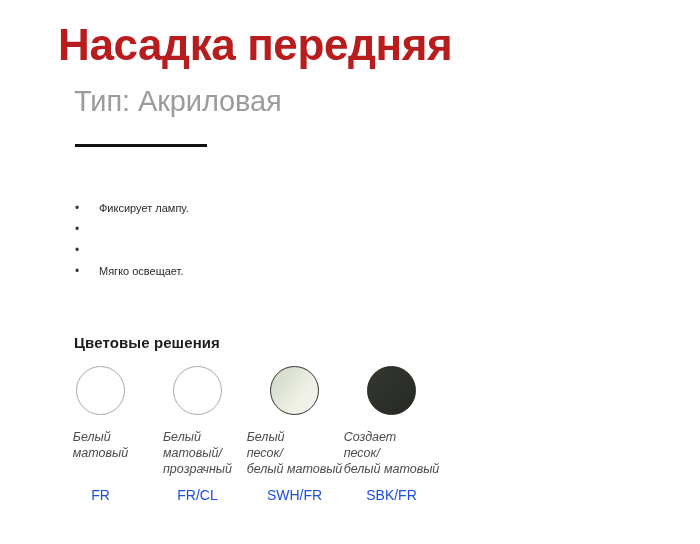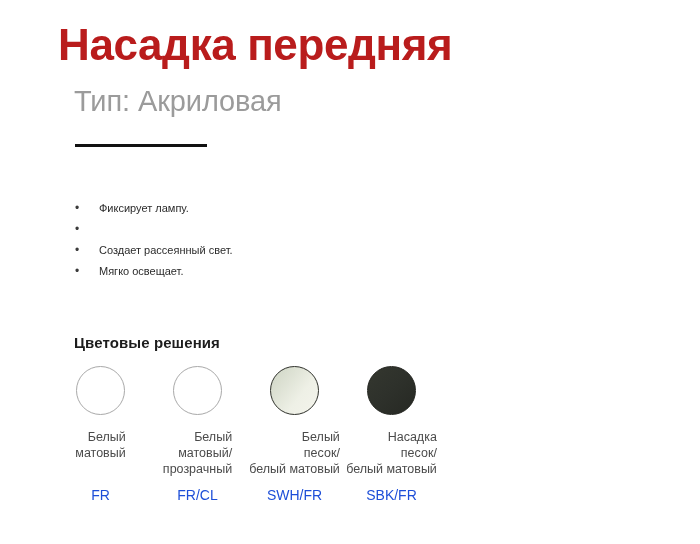--- a/index.html
+++ b/index.html
@@ -125,22 +125,23 @@
   }
   .swatch-dot.sw-black {
     border: 1px solid #232520;
     background: linear-gradient(135deg, #34372f 0%, #2e312b 48%, #262823 100%);
   }
   .swatch-label {
     margin-top: 14px;
     font-size: 12.5px;
     line-height: 16px;
     color: #4b4b4b;
-    text-align: right;
-    white-space: nowrap;
+    text-align: left;
+    white-space: nowrap;
+    font-style: italic;
   }
   
   .codes-row {
     position: absolute;
     left: 52px;
     top: 486px;
     width: 436px;
     display: flex;
   }
   .code-col {
@@ -166,21 +167,20 @@
   <div class="features">
     <div class="feature-row">
       <span class="bullet-mark">•</span>
       <span class="feature-text">Фиксирует лампу.</span>
     </div>
     <div class="feature-row">
       <span class="bullet-mark">•</span>
     </div>
     <div class="feature-row">
       <span class="bullet-mark">•</span>
-      <span class="feature-text">Создает рассеянный свет.</span>
     </div>
     <div class="feature-row">
       <span class="bullet-mark">•</span>
       <span class="feature-text">Мягко освещает.</span>
     </div>
   </div>
 
   <div class="colors-heading">Цветовые решения</div>
 
   <div class="swatch-grid">
@@ -207,21 +207,21 @@
       <div class="swatch-label">
         <span>Белый</span><br>
         <span>песок/</span><br>
         <span>белый матовый</span>
       </div>
     </div>
 
     <div class="swatch-col">
       <div class="swatch-dot sw-black"></div>
       <div class="swatch-label">
-        <span>Насадка</span><br>
+        <span>Создает</span><br>
         <span>песок/</span><br>
         <span>белый матовый</span>
       </div>
     </div>
 
   </div>
 
   <div class="codes-row">
     <div class="code-col">FR</div>
     <div class="code-col">FR/CL</div>

